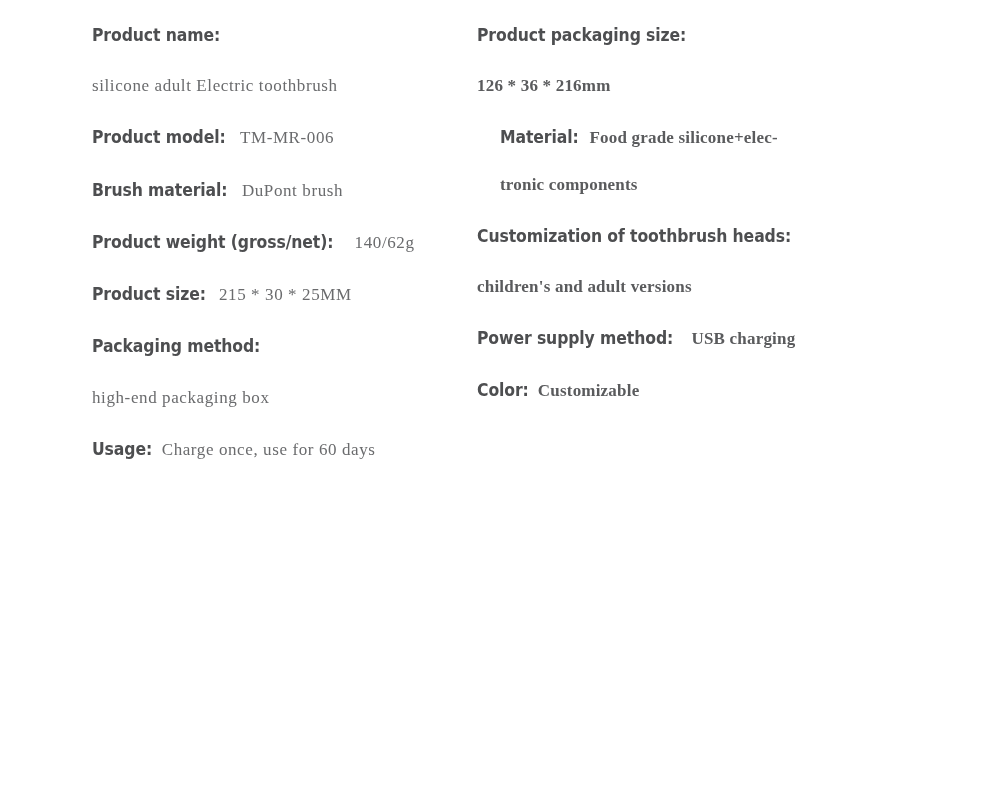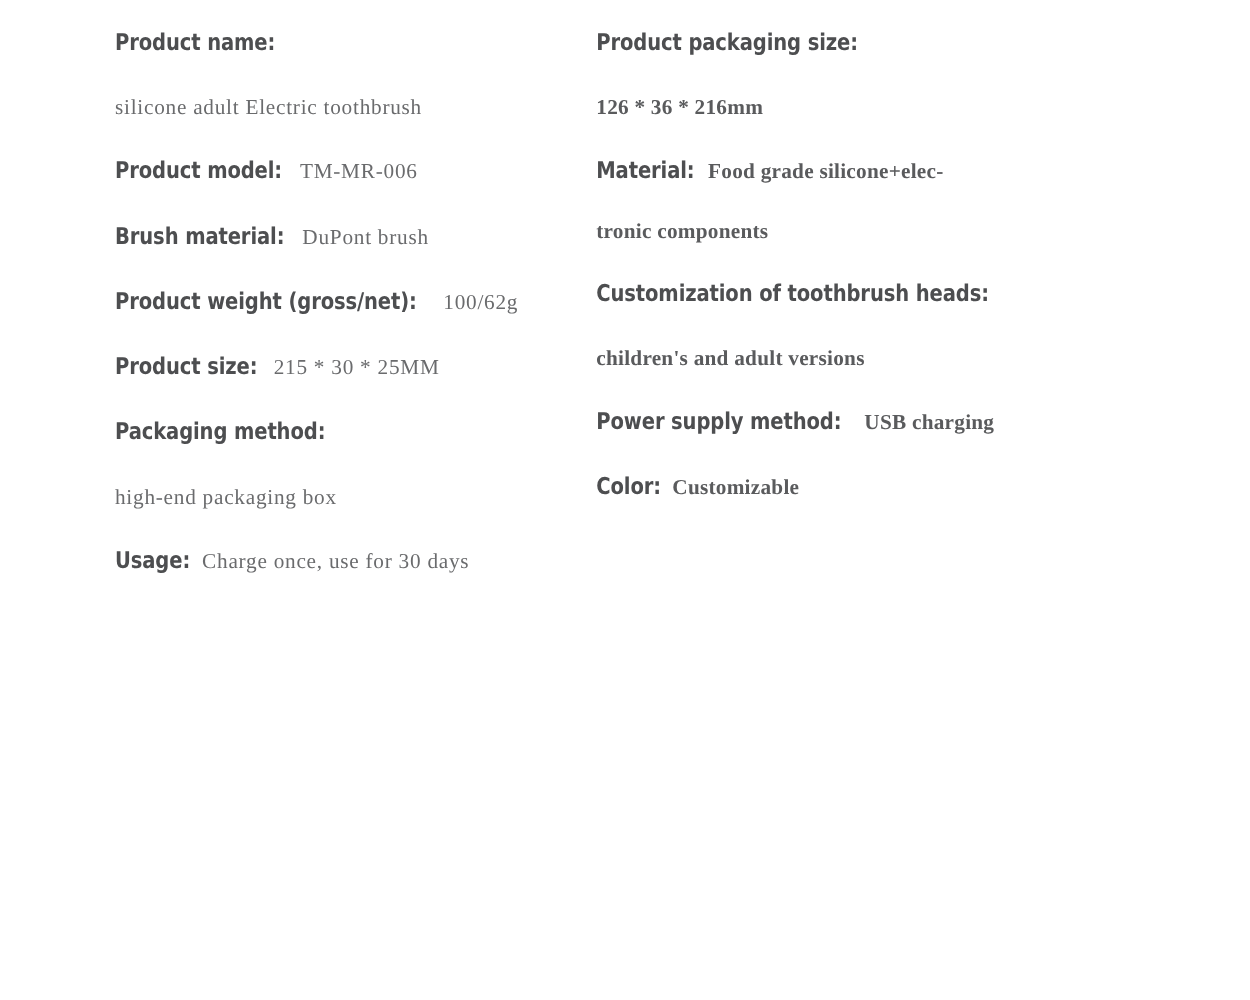--- a/index.html
+++ b/index.html
@@ -69,20 +69,21 @@
   }
   .block-label {
     display: block;
     margin-bottom: 26px;
   }
   .block-value {
     display: block;
   }
   .wrap-line {
     display: block;
+    margin-left: 23px;
   }
   .wrap-line + .wrap-line {
     margin-top: 22px;
   }
 </style>
 </head>
 <body>
 
 <div class="sheet">
   <div class="columns">
@@ -99,37 +100,37 @@
         <span class="value">TM-MR-006</span>
       </div>
 
       <div class="spec-row">
         <span class="label">Brush material:</span>
         <span class="value">DuPont brush</span>
       </div>
 
       <div class="spec-row">
         <span class="label">Product weight (gross/net):</span>
-        <span class="value">100/62g</span>
+        <span class="value">140/62g</span>
       </div>
 
       <div class="spec-row">
         <span class="label">Product size:</span>
         <span class="value">215 * 30 * 25MM</span>
       </div>
 
       <div class="spec-row">
         <span class="label block-label">Packaging method:</span>
         <span class="value block-value">high-end packaging box</span>
       </div>
 
 
       <div class="spec-row">
         <span class="label">Usage:</span>
-        <span class="value">Charge once, use for 30 days</span>
+        <span class="value">Charge once, use for 60 days</span>
       </div>
 
     </div>
 
     <div class="col col-right">
 
       <div class="spec-row">
         <span class="label block-label">Product packaging size:</span>
         <span class="value bold block-value">126 * 36 * 216mm</span>
       </div>

